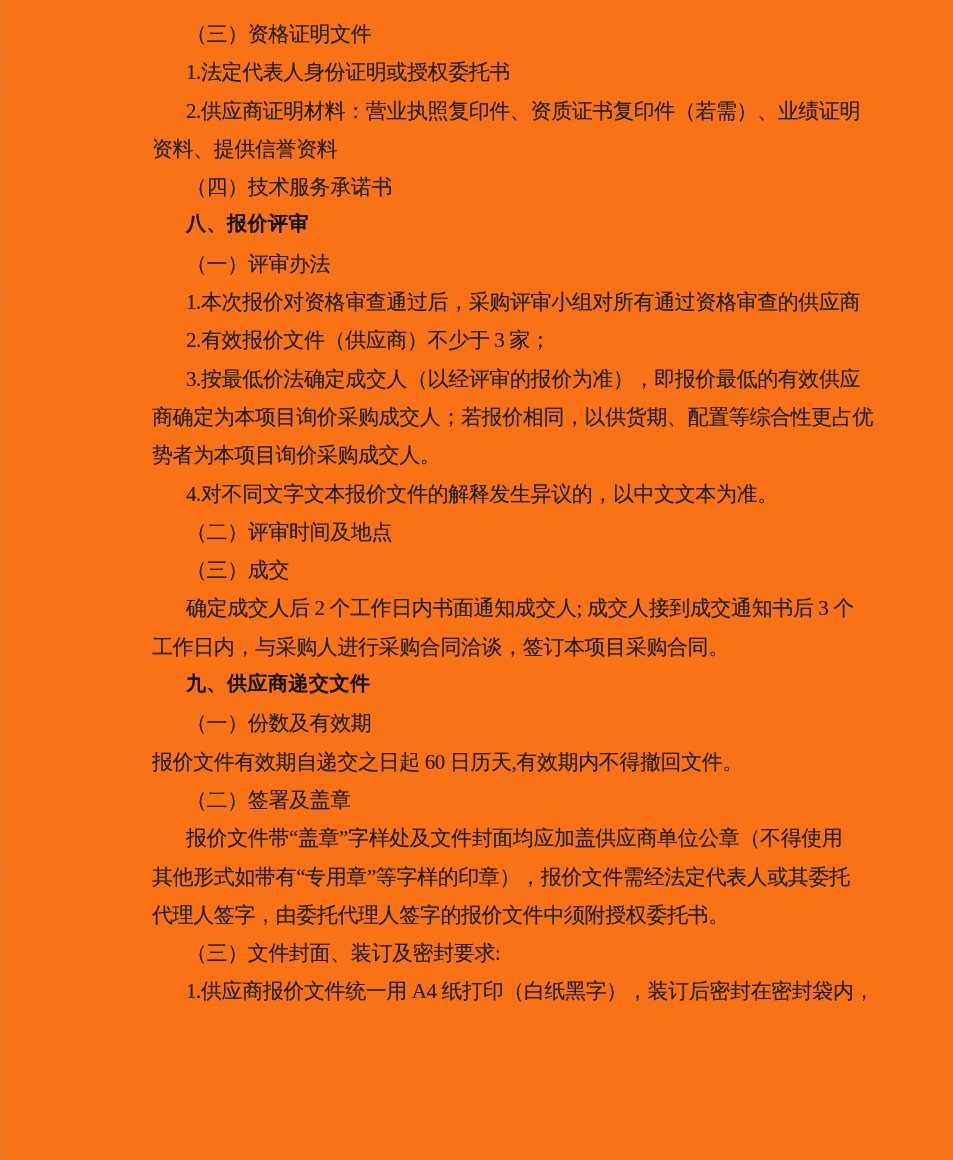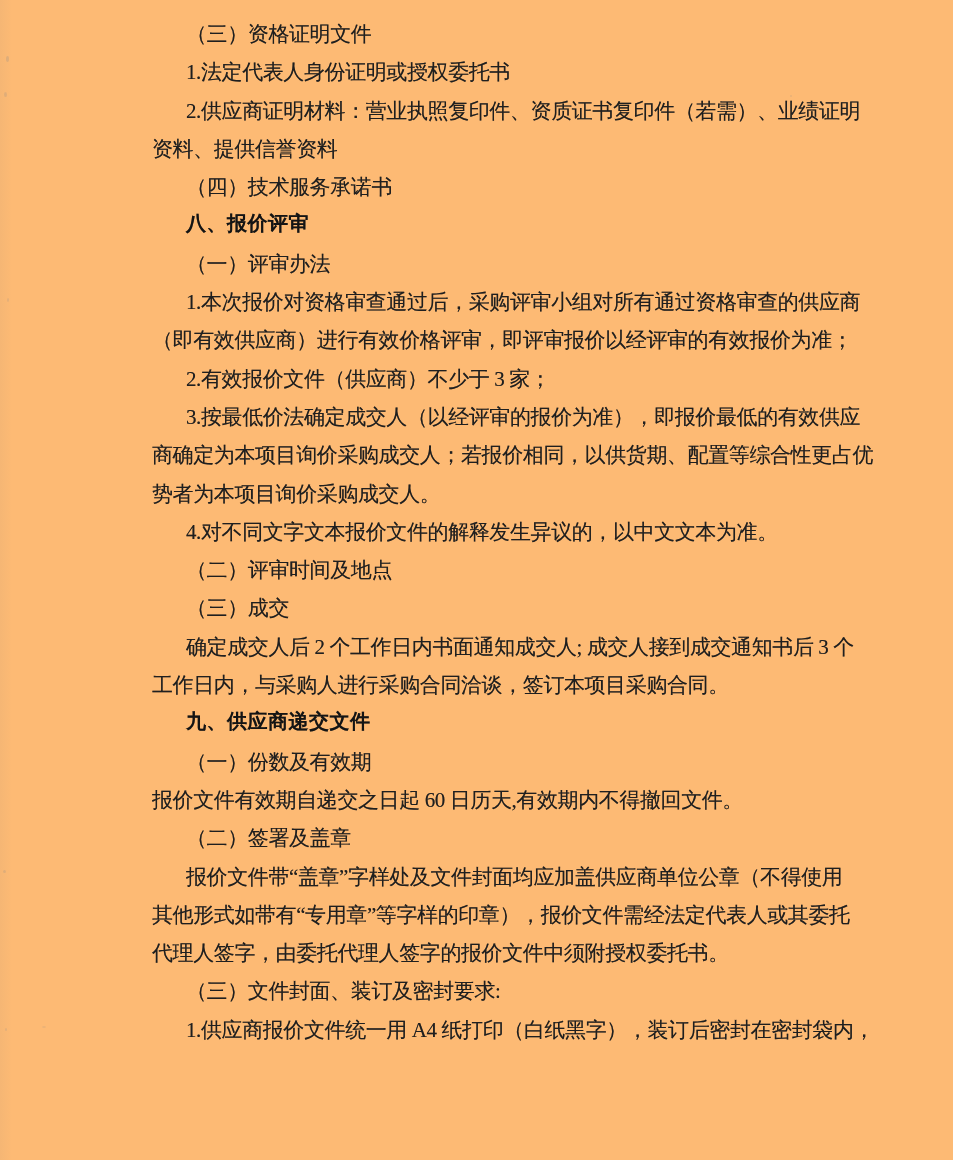--- a/index.html
+++ b/index.html
@@ -4,21 +4,21 @@
 <style>
   html, body {
     margin: 0;
     padding: 0;
     background: #ffffff;
   }
   .page {
     position: relative;
     width: 953px;
     height: 1160px;
-    background: #fdba74;
+    background: #f97316;
     overflow: hidden;
     font-family: "Liberation Serif", "DejaVu Serif", serif;
     color: #1f1f1f;
   }
   
   .edge-shade {
     position: absolute;
     left: 0; top: 0;
     width: 12px; height: 100%;
     background: linear-gradient(to right, rgba(120,120,120,0.06), rgba(120,120,120,0));
@@ -80,21 +80,20 @@
 
   <div class="text-block">
       <div class="line indent">（三）资格证明文件</div>
       <div class="line indent">1.法定代表人身份证明或授权委托书</div>
       <div class="line indent">2.供应商证明材料：营业执照复印件、资质证书复印件（若需）、业绩证明</div>
       <div class="line">资料、提供信誉资料</div>
       <div class="line indent">（四）技术服务承诺书</div>
       <div class="line indent heading">八、报价评审</div>
       <div class="line indent">（一）评审办法</div>
       <div class="line indent">1.本次报价对资格审查通过后，采购评审小组对所有通过资格审查的供应商</div>
-      <div class="line">（即有效供应商）进行有效价格评审，即评审报价以经评审的有效报价为准；</div>
       <div class="line indent">2.有效报价文件（供应商）不少于 3 家；</div>
       <div class="line indent">3.按最低价法确定成交人（以经评审的报价为准），即报价最低的有效供应</div>
       <div class="line">商确定为本项目询价采购成交人；若报价相同，以供货期、配置等综合性更占优</div>
       <div class="line">势者为本项目询价采购成交人。</div>
       <div class="line indent">4.对不同文字文本报价文件的解释发生异议的，以中文文本为准。</div>
       <div class="line indent">（二）评审时间及地点</div>
       <div class="line indent">（三）成交</div>
       <div class="line indent">确定成交人后 2 个工作日内书面通知成交人; 成交人接到成交通知书后 3 个</div>
       <div class="line">工作日内，与采购人进行采购合同洽谈，签订本项目采购合同。</div>
       <div class="line indent heading">九、供应商递交文件</div>

